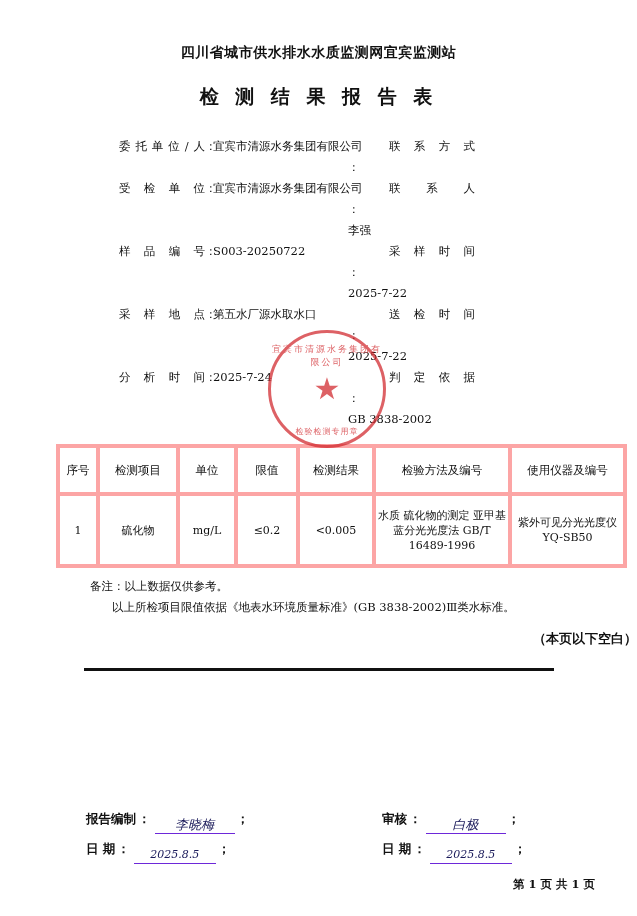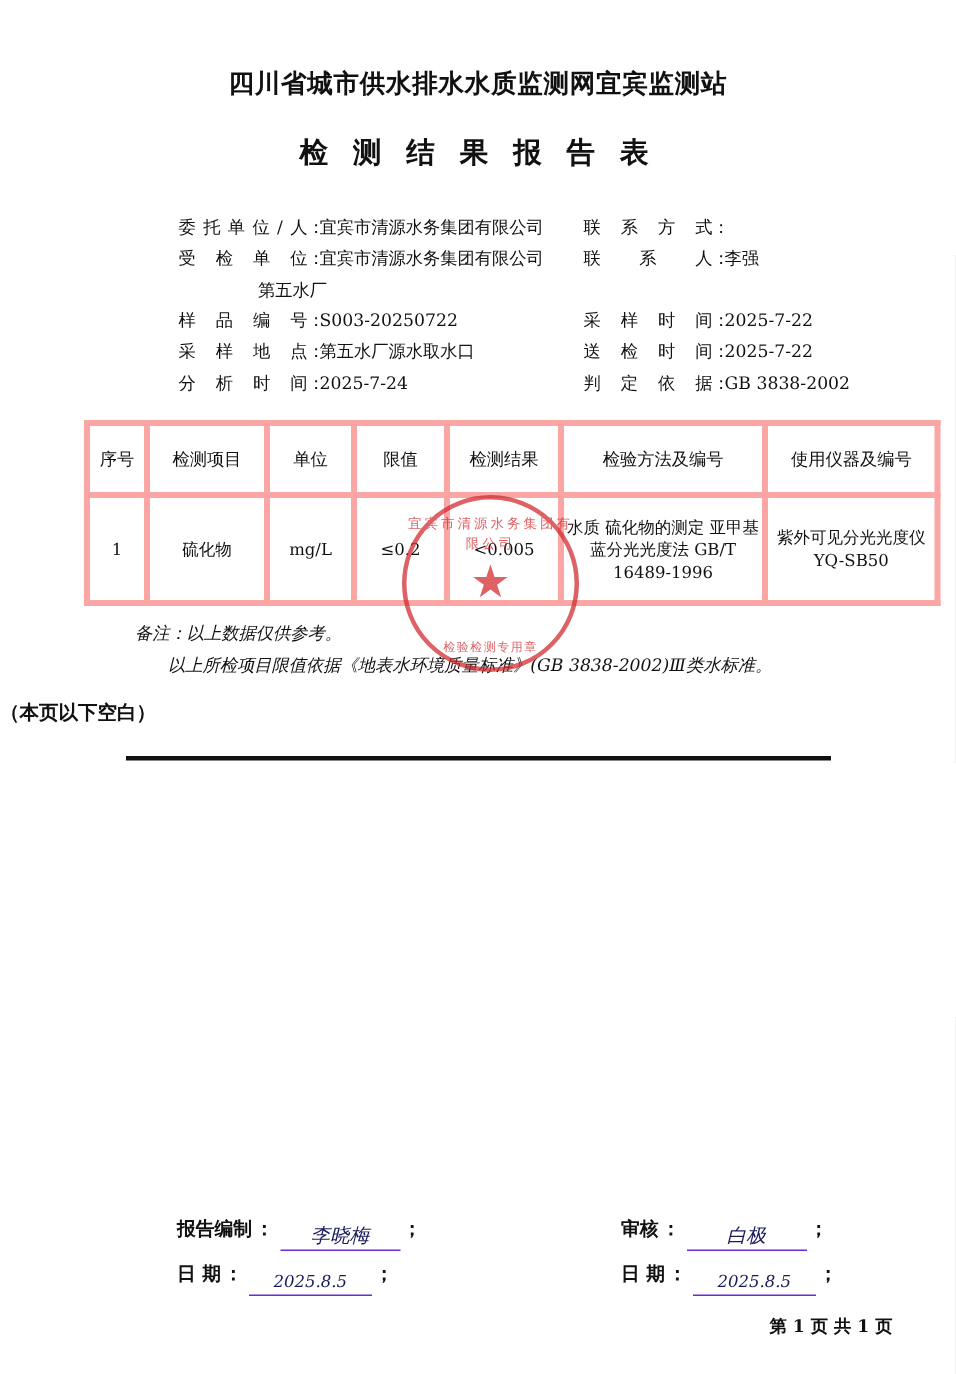--- a/index.html
+++ b/index.html
@@ -16,21 +16,21 @@
     height: 916px;
     background: #ffffff;
     margin: 0 auto;
     overflow: hidden;
     box-sizing: border-box;
   }
   .doc-title {
     text-align: center;
     font-family: "DejaVu Serif", "Liberation Serif", serif;
     font-weight: bold;
-    font-size: 17px;
+    font-size: 14px;
     letter-spacing: 0.5px;
     color: #111;
     margin-top: 44px;
   }
   .doc-subtitle {
     text-align: center;
     font-family: "DejaVu Serif", "Liberation Serif", serif;
     font-weight: bold;
     font-size: 19px;
     letter-spacing: 5px;
@@ -46,21 +46,21 @@
     font-size: 11.5px;
     font-family: "DejaVu Serif", "Liberation Serif", serif;
     color: #111;
     line-height: 21px;
   }
   .meta-col {
     display: flex;
     flex: 0 0 auto;
   }
   .meta-col.left { width: 270px; }
-  .meta-col.right { width: 230px; }
+  .meta-col.right { width: 230px; flex-direction: column; }
   .meta-label {
     flex: 0 0 auto;
     width: 86px;
     text-align: justify;
     text-align-last: justify;
     white-space: nowrap;
     margin-left: 41px;
   }
   .meta-colon {
     flex: 0 0 auto;
@@ -110,25 +110,24 @@
   .col-value { width: 70px; }
   .col-method { width: 130px; }
   .col-instrument { width: 109px; }
   .cell-small { font-size: 9.5px; line-height: 13px; }
   .notes {
     margin: 8px 56px 0 90px;
     font-family: "DejaVu Serif", "Liberation Serif", serif;
     font-size: 11.5px;
     color: #111;
     line-height: 21px;
-    font-style: italic;
   }
   .notes .indent { margin-left: 22px; }
   .blank-line {
-    text-align: left;
+    text-align: right;
     font-family: "DejaVu Serif", "Liberation Serif", serif;
     font-weight: bold;
     font-size: 13px;
     margin-top: 12px;
     color: #111;
   }
   .rule {
     margin: 20px auto 0 auto;
     width: 470px;
     height: 3px;
@@ -173,21 +172,21 @@
     right: 0;
     bottom: 52px;
     font-family: "DejaVu Serif", "Liberation Serif", serif;
     color: #111;
   }
   .sign-row {
     display: flex;
     font-size: 12.5px;
     font-weight: bold;
     line-height: 30px;
-    padding-left: 118px;
+    padding-left: 86px;
   }
   .sign-cell {
     display: flex;
     align-items: flex-end;
   }
   .sign-cell.first { width: 296px; }
   .sign-label { white-space: nowrap; }
   .sign-colon { padding: 0 2px; }
   .handwriting {
     font-family: "DejaVu Serif", "Liberation Serif", serif;
@@ -245,21 +244,20 @@
         <span class="meta-colon">：</span>
         <span class="meta-value">宜宾市清源水务集团有限公司</span>
       </div>
       <div class="meta-col right">
         <span class="meta-label">联 系 人</span>
         <span class="meta-colon">：</span>
         <span class="meta-value">李强</span>
       </div>
     </div>
 
-    <div class="meta-sub">第五水厂</div>
 
     <div class="meta-row">
       <div class="meta-col left">
         <span class="meta-label">样品编号</span>
         <span class="meta-colon">：</span>
         <span class="meta-value">S003-20250722</span>
       </div>
       <div class="meta-col right">
         <span class="meta-label">采样时间</span>
         <span class="meta-colon">：</span>

